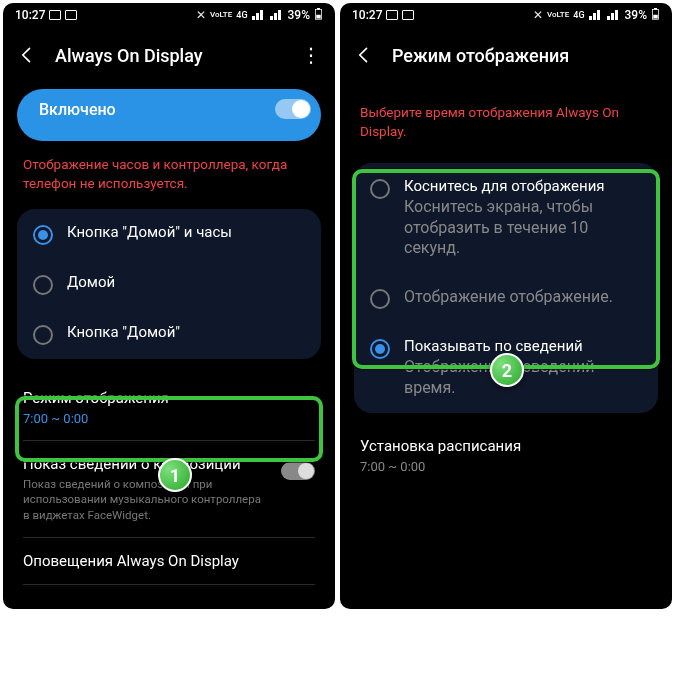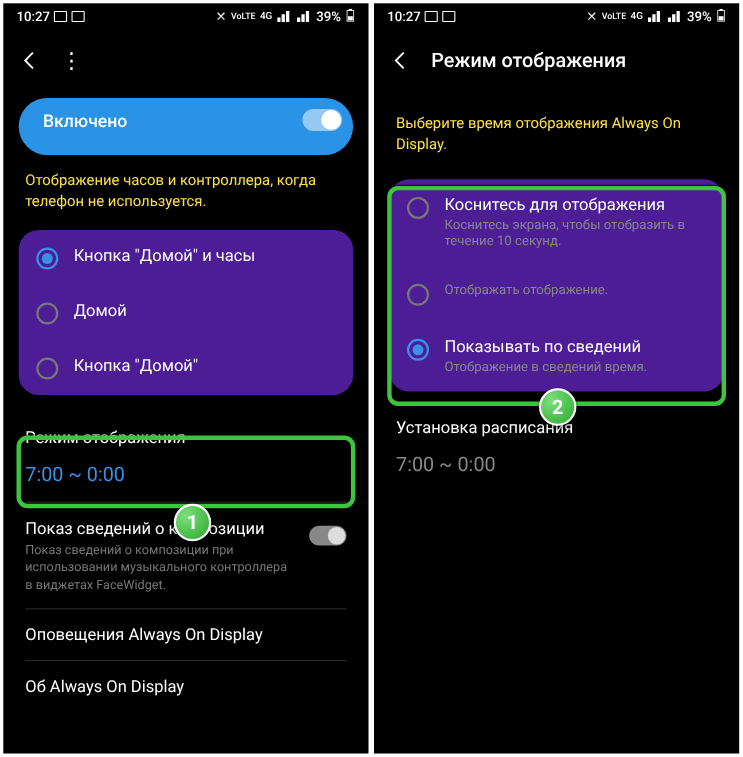--- a/index.html
+++ b/index.html
@@ -7,23 +7,23 @@
     background: #fff;
     font-family: -apple-system, Roboto, "Segoe UI", sans-serif;
     width: 675px;
     height: 688px;
     display: flex;
     gap: 5px;
     padding: 3px;
   }
   .phone {
     width: 332px;
-    height: 682px;
+    height: 606px;
     background: #000;
-    border-radius: 0;
+    border-radius: 10px;
     overflow: hidden;
     display: flex;
     flex-direction: column;
     position: relative;
   }
   
   .status-bar {
     height: 24px;
     color: #fff;
     display: flex;
@@ -61,28 +61,28 @@
     color: #fff;
   }
   .toggle-pill .lbl { font-size: 16px; font-weight:500;}
   .switch {
     width: 36px; height: 20px; background: rgba(255,255,255,0.5); border-radius: 10px; position:relative;
   }
   .switch::after {
     content:""; position:absolute; width:18px; height:18px; background:#fff; border-radius:50%; top:1px; right:1px;
   }
   .description {
-    color: #fde047;
+    color: #ef4444;
     font-size: 13.5px;
     padding: 0 20px 16px;
     line-height: 1.4;
   }
   
   .radio-card {
-    background: #4c1d95;
+    background: #0f172a;
     margin: 0 14px 16px;
     border-radius: 18px;
     overflow:hidden;
   }
   .radio-item {
     display:flex;
     align-items:flex-start;
     gap: 14px;
     padding: 14px 16px;
     color:#fff;
@@ -92,32 +92,32 @@
     width: 20px; height: 20px; border: 2px solid #777; border-radius: 50%;
     display:flex; align-items:center; justify-content:center; flex-shrink:0;
     margin-top:2px;
   }
   .radio-outer.selected { border-color: #3a8fe8; }
   .radio-outer.selected::after {
     content:""; width:10px; height:10px; background:#3a8fe8; border-radius:50%;
   }
   .radio-texts { display:flex; flex-direction:column; gap:2px;}
   .radio-label { font-size: 15px; color:#fff; }
-  .radio-sub { font-size: 12px; color: #888; line-height:1.3;}
+  .radio-sub { font-size: 16px; color: #888; line-height:1.3;}
   
   .list {
     display:flex; flex-direction:column;
   }
   .list-item {
     padding: 14px 20px;
     color:#fff;
     position:relative;
   }
   .list-title { font-size: 15px; color:#fff; }
-  .list-sub { font-size: 18px; color: #3a8fe8; margin-top:14px;}
+  .list-sub { font-size: 13px; color: #3a8fe8; margin-top:4px;}
   .list-sub.gray { color:#888; }
   .list-desc { font-size: 11.5px; color:#777; margin-top:4px; line-height:1.35;}
   .divider { height:1px; background:#2a2a2a; margin: 0 20px;}
   .item-switch {
     position:absolute; right:20px; top:50%; transform:translateY(-50%);
     width: 34px; height: 18px; background:#555; border-radius:9px;
   }
   .item-switch::after{
     content:""; position:absolute; width:16px; height:16px; background:#ddd; border-radius:50%; top:1px; right:1px;
   }
@@ -174,20 +174,21 @@
       </span>
     </div>
   </div>
 
   <div class="app-bar">
     <span class="back">
       <svg viewBox="0 0 24 24" width="22" height="22">
           <path d="M15 4l-8 8 8 8" stroke="#fff" stroke-width="2" fill="none" stroke-linecap="round"></path>
         </svg>
     </span>
+    <span class="title">Always On Display</span>
     <span class="menu">⋮</span>
   </div>
 
   <div class="toggle-pill">
     <span class="lbl">Включено</span>
     <span class="switch"></span>
   </div>
 
   <div class="description">Отображение часов и контроллера, когда телефон не используется.</div>
 
@@ -221,23 +222,20 @@
     <div class="list-item" style="padding-right:70px">
       <div class="list-title">Показ сведений о композиции</div>
       <div class="list-desc">Показ сведений о композиции при использовании музыкального контроллера в виджетах FaceWidget.</div>
       <span class="item-switch" style="background:#888; top:30px;"></span>
     </div>
     <div class="divider"></div>
     <div class="list-item">
       <div class="list-title">Оповещения Always On Display</div>
     </div>
     <div class="divider"></div>
-    <div class="list-item">
-      <div class="list-title">Об Always On Display</div>
-    </div>
   </div>
 
   <div class="hl" style="left:12px; top:393px; width:308px; height:66px;"></div>
   <div class="badge" style="left:155px; top:455px;">1</div>
 </div>
 
 <div class="phone">
   <div class="status-bar">
     <div class="status-left">
       <span>10:27</span>
@@ -284,21 +282,21 @@
     <div class="radio-item">
       <span class="radio-outer"></span>
       <div class="radio-texts">
         <span class="radio-label">Коснитесь для отображения</span>
         <span class="radio-sub">Коснитесь экрана, чтобы отобразить в течение 10 секунд.</span>
       </div>
     </div>
     <div class="radio-item">
       <span class="radio-outer"></span>
       <div class="radio-texts">
-        <span class="radio-sub">Отображать отображение.</span>
+        <span class="radio-sub">Отображение отображение.</span>
       </div>
     </div>
     <div class="radio-item">
       <span class="radio-outer selected"></span>
       <div class="radio-texts">
         <span class="radio-label">Показывать по сведений</span>
         <span class="radio-sub">Отображение в сведений время.</span>
       </div>
     </div>
   </div>

